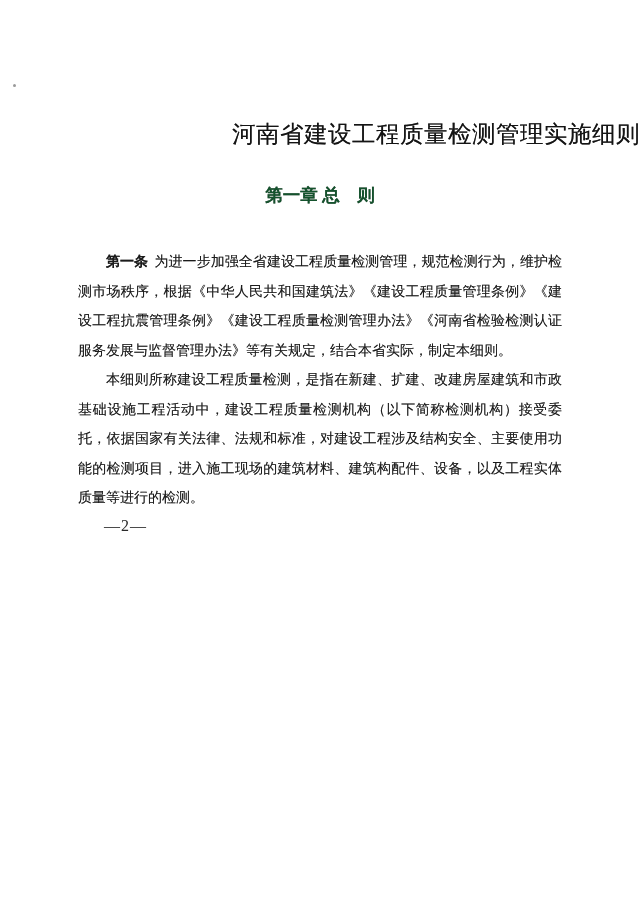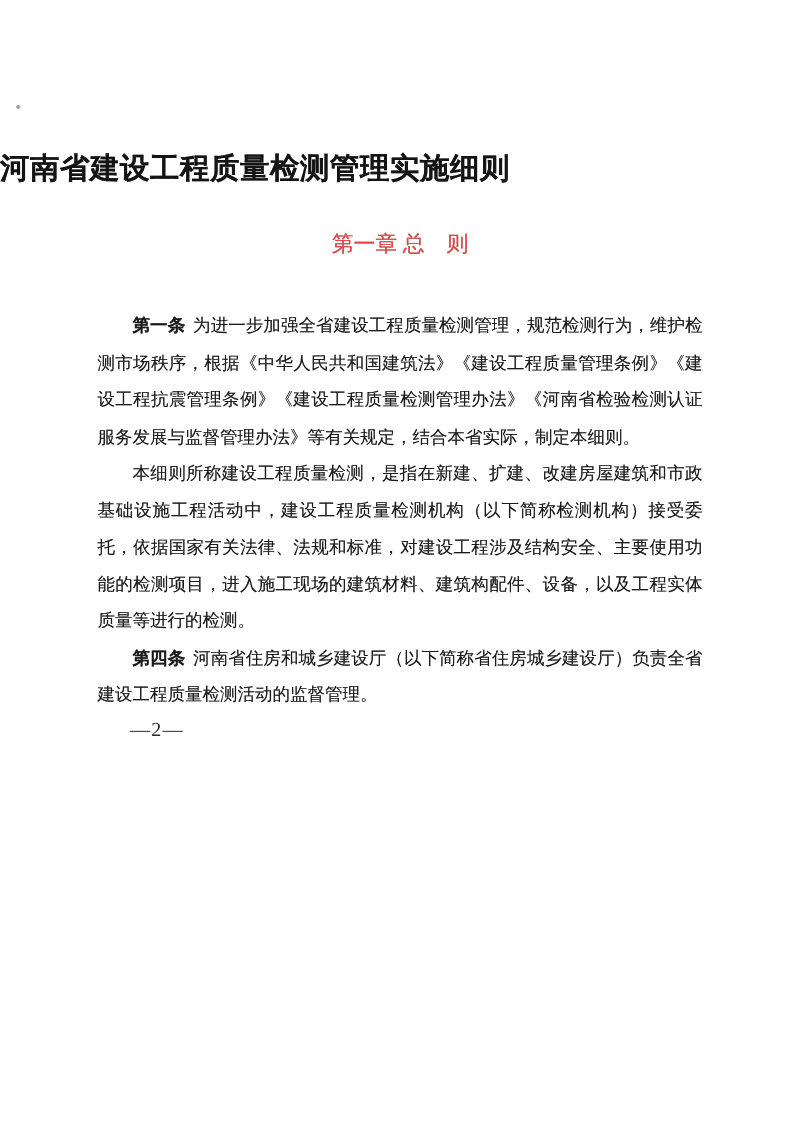--- a/index.html
+++ b/index.html
@@ -22,34 +22,34 @@
     left: 13px;
     top: 84px;
     width: 3px;
     height: 3px;
     border-radius: 50%;
     background: #9a9a9a;
   }
   .doc-title {
     margin: 0;
     padding-top: 118px;
-    text-align: left;
+    text-align: right;
     font-size: 23.5px;
-    font-weight: 700;
+    font-weight: 400;
     letter-spacing: 0.5px;
     color: #141414;
     text-shadow: 0 0 0.5px rgba(0,0,0,0.65);
   }
   .chapter-heading {
     margin: 16px;
     margin-top: 33px;
     text-align: center;
     font-size: 17.5px;
-    font-weight: 400;
-    color: #ef4444;
+    font-weight: 700;
+    color: #14532d;
     text-shadow: 0 0 0.4px rgba(0,0,0,0.55);
   }
   .body-text {
     margin: 0;
     padding: 0 78px;
     margin-top: 40px;
     font-size: 14px;
     line-height: 29.5px;
     text-align: justify;
   }
@@ -87,19 +87,18 @@
   <h2 class="chapter-heading">第一章 总　则</h2>
 
   <div class="body-text">
 
     <p><span class="article-lead">第一条</span><span>为进一步加强全省建设工程质量检测管理，规范检测行为，维护检测市场秩序，根据《中华人民共和国建筑法》《建设工程质量管理条例》《建设工程抗震管理条例》《建设工程质量检测管理办法》《河南省检验检测认证服务发展与监督管理办法》等有关规定，结合本省实际，制定本细则。</span></p>
 
 
     <p><span class="article-lead"></span><span>本细则所称建设工程质量检测，是指在新建、扩建、改建房屋建筑和市政基础设施工程活动中，建设工程质量检测机构（以下简称检测机构）接受委托，依据国家有关法律、法规和标准，对建设工程涉及结构安全、主要使用功能的检测项目，进入施工现场的建筑材料、建筑构配件、设备，以及工程实体质量等进行的检测。</span></p>
 
 
-    <p><span class="article-lead">第四条</span><span>河南省住房和城乡建设厅（以下简称省住房城乡建设厅）负责全省建设工程质量检测活动的监督管理。</span></p>
 
   </div>
 
   <p class="page-footer">—2—</p>
 
 </div>
 
 </body></html>

